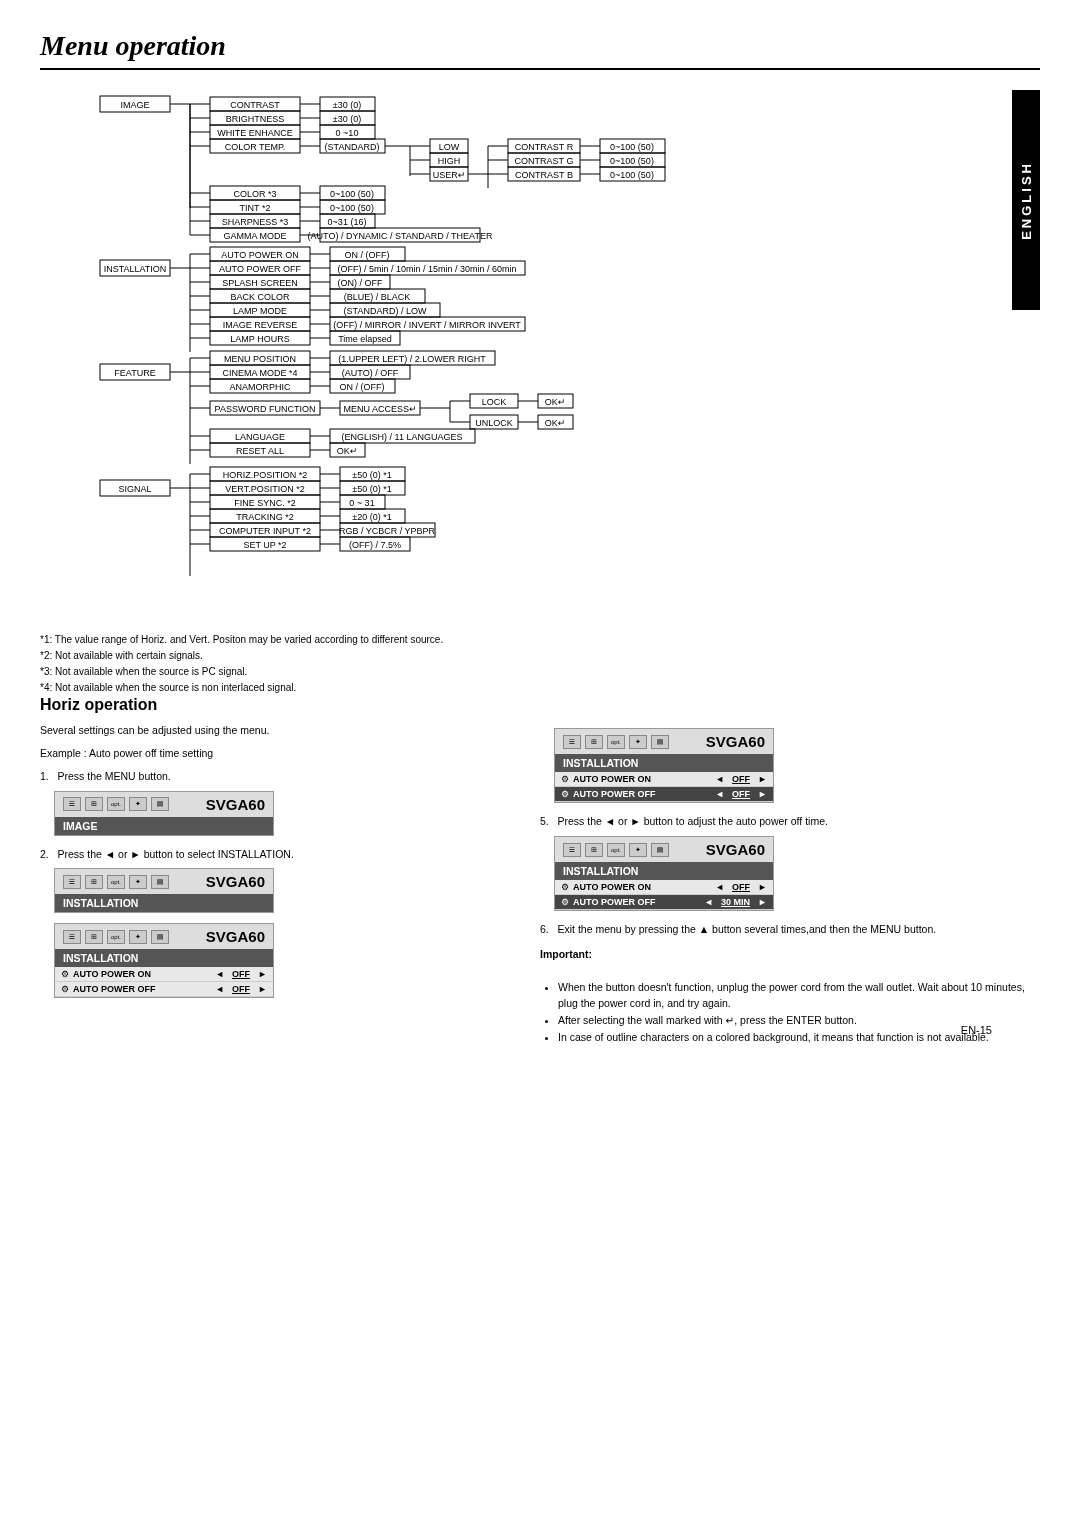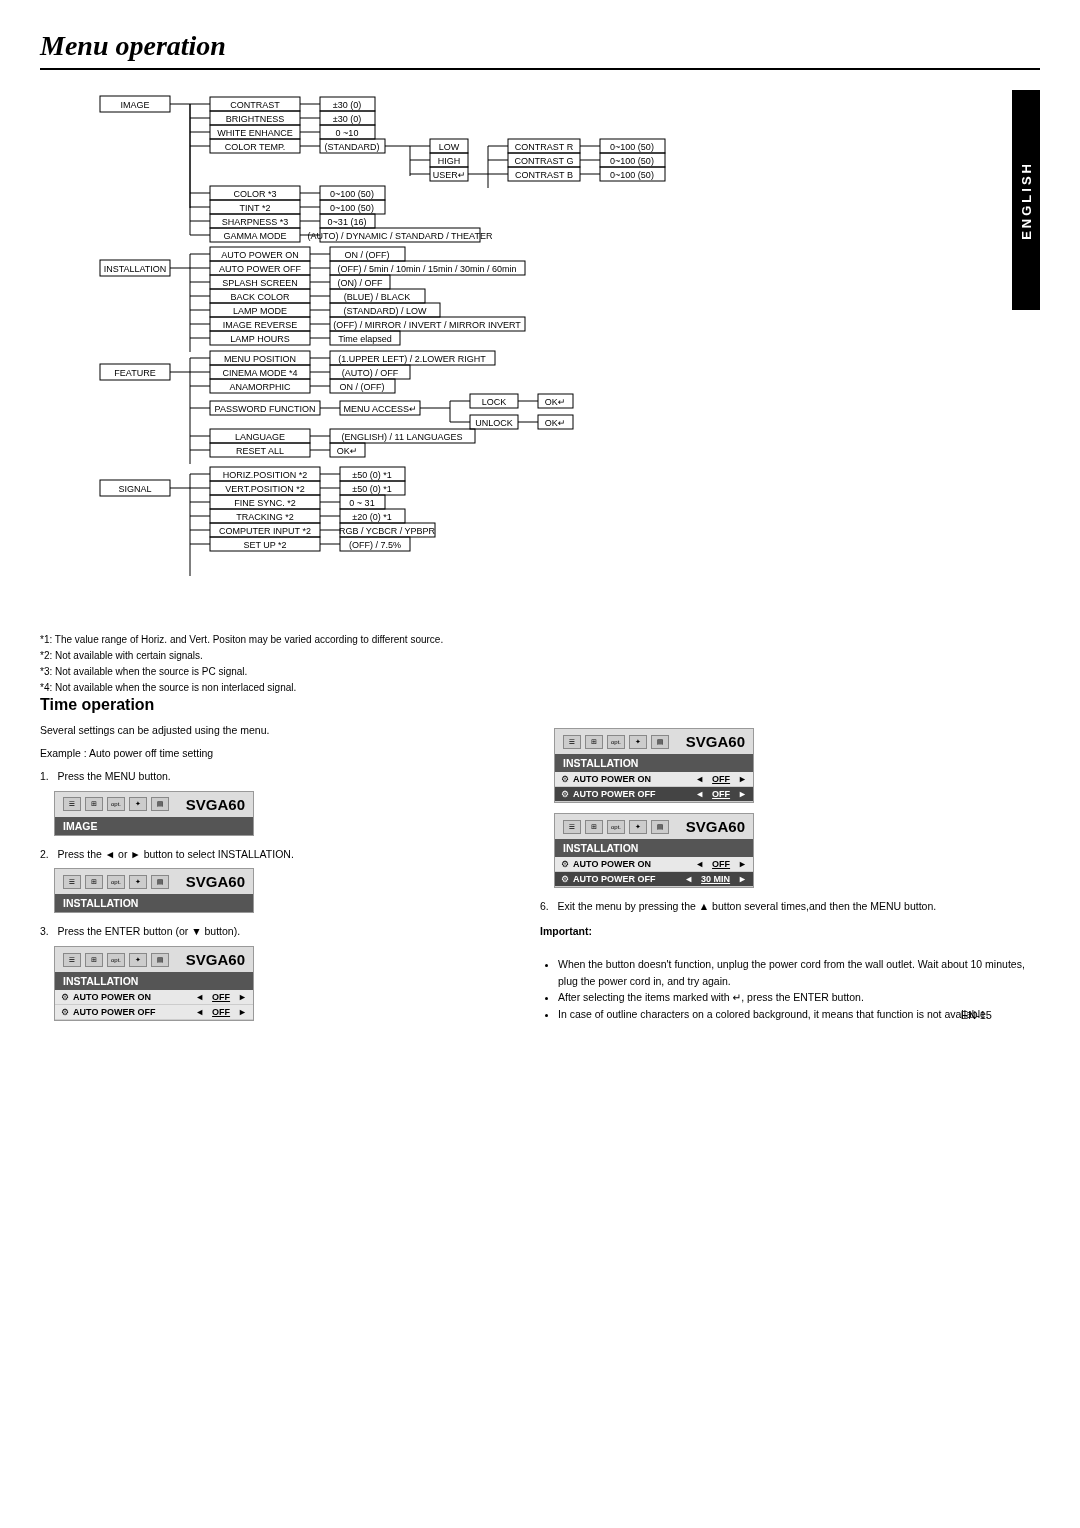--- a/index.html
+++ b/index.html
@@ -65,21 +65,21 @@
     .col-left { flex: 1; }
     .col-right { flex: 1; }
     .step-text {
       font-size: 10.5px;
       line-height: 1.6;
       margin-bottom: 6px;
     }
     
     .proj-ui {
       border: 1px solid #999;
-      width: 200px;
+      width: 220px;
       margin: 6px 0 10px 14px;
       font-size: 11px;
     }
     .proj-top {
       background: #ddd;
       display: flex;
       align-items: center;
       padding: 4px 8px;
       gap: 6px;
     }
@@ -443,21 +443,21 @@
   </div>
 
   <div class="notes">
     <div>*1: The value range of Horiz. and Vert. Positon may be varied according to different source.</div>
     <div>*2: Not available with certain signals.</div>
     <div>*3: Not available when the source is PC signal.</div>
     <div>*4: Not available when the source is non interlaced signal.</div>
   </div>
 
   <div>
-    <div class="basic-op-title">Time operation</div>
+    <div class="basic-op-title">Horiz operation</div>
     <div class="two-col">
       <div class="col-left">
         <div class="step-text">Several settings can be adjusted using the menu.</div>
         <div class="step-text">Example : Auto power off time setting</div>
 
         <div class="step-text">1. &nbsp;&nbsp;Press the MENU button.</div>
 
         <div class="proj-ui">
           <div class="proj-top">
             <div class="proj-icons">
@@ -481,21 +481,20 @@
               <div class="proj-icon-box">⊞</div>
               <div class="proj-icon-box" style="font-size:6px;">opt.</div>
               <div class="proj-icon-box">✦</div>
               <div class="proj-icon-box">▤</div>
             </div>
             <div class="proj-svga">SVGA60</div>
           </div>
           <div class="proj-label installation-label">INSTALLATION</div>
         </div>
 
-        <div class="step-text">3. &nbsp;&nbsp;Press the ENTER button (or ▼ button).</div>
 
         <div class="proj-ui">
           <div class="proj-top">
             <div class="proj-icons">
               <div class="proj-icon-box">☰</div>
               <div class="proj-icon-box">⊞</div>
               <div class="proj-icon-box" style="font-size:6px;">opt.</div>
               <div class="proj-icon-box">✦</div>
               <div class="proj-icon-box">▤</div>
             </div>
@@ -546,20 +545,21 @@
             <div class="proj-row" style="background:#444;">
               <span style="font-size:9px;color:#fff;">⚙</span>
               <span class="proj-row-label" style="color:#fff;">AUTO POWER OFF</span>
               <span class="proj-arrow" style="color:#fff;">◄</span>
               <span class="proj-row-val" style="color:#fff;">OFF</span>
               <span class="proj-arrow" style="color:#fff;">►</span>
             </div>
           </div>
         </div>
 
+        <div class="step-text">5. &nbsp;&nbsp;Press the ◄ or ► button to adjust the auto power off time.</div>
 
         <div class="proj-ui">
           <div class="proj-top">
             <div class="proj-icons">
               <div class="proj-icon-box">☰</div>
               <div class="proj-icon-box">⊞</div>
               <div class="proj-icon-box" style="font-size:6px;">opt.</div>
               <div class="proj-icon-box">✦</div>
               <div class="proj-icon-box">▤</div>
             </div>
@@ -583,21 +583,21 @@
             </div>
           </div>
         </div>
 
         <div class="step-text">6. &nbsp;&nbsp;Exit the menu by pressing the ▲ button several times,and then the MENU button.</div>
 
         <div class="important-section">
           <div class="important-title">Important:</div>
           <ul>
             <li>When the button doesn't function, unplug the power cord from the wall outlet. Wait about 10 minutes, plug the power cord in, and try again.</li>
-            <li>After selecting the items marked with ↵, press the ENTER button.</li>
+            <li>After selecting the wall marked with ↵, press the ENTER button.</li>
             <li>In case of outline characters on a colored background, it means that function is not available.</li>
           </ul>
         </div>
       </div>
     </div>
   </div>
 
   <div class="page-num">EN-15</div>
 </div>
 

